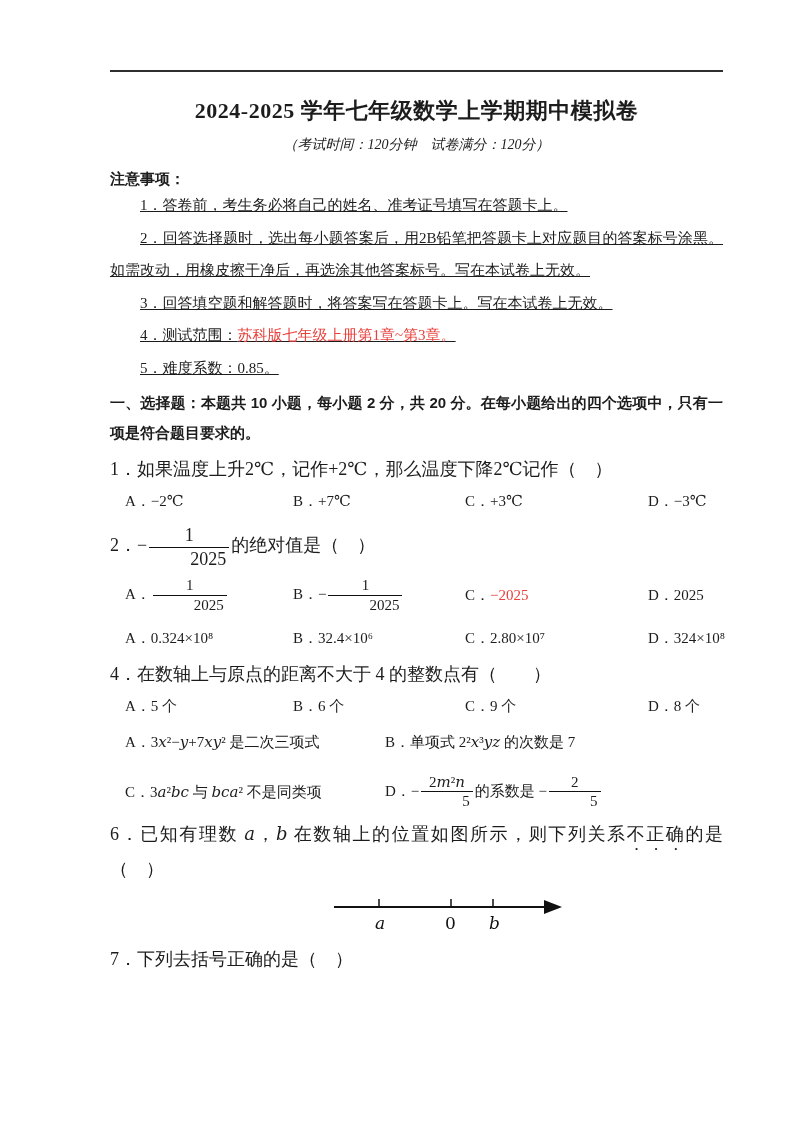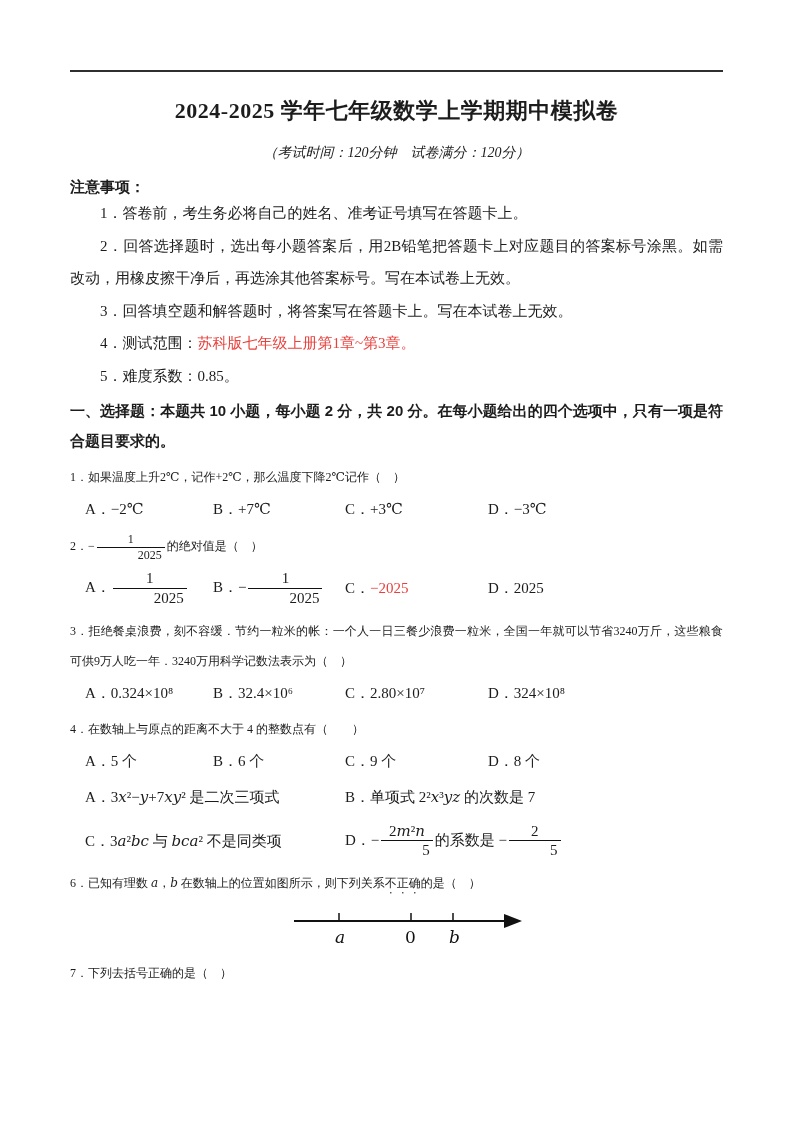--- a/index.html
+++ b/index.html
@@ -6,77 +6,79 @@
   html, body { background: #ffffff; }
   .page {
     position: relative;
     width: 793px;
     height: 1122px;
     margin: 0 auto;
     background: #ffffff;
     overflow: hidden;
     font-family: "Liberation Serif", "DejaVu Serif", serif;
     color: #1c1c1c;
+    padding-left: 40px;
   }
   .content { padding: 0 70px; }
   .top-rule {
     margin: 70px 70px 0 70px;
     border-top: 2px solid #2f2f2f;
     height: 0;
   }
   .title {
     margin-top: 24px;
     text-align: center;
     font-size: 22px;
     font-weight: bold;
     letter-spacing: 0.5px;
   }
   .subtitle {
-    margin-top: 18px;
+    margin-top: 10px;
     text-align: center;
     font-size: 14px;
     font-style: italic;
   }
   .notice-heading {
     margin-top: 16px;
     font-size: 15px;
     font-weight: bold;
     font-family: "Liberation Sans", "DejaVu Sans", sans-serif;
   }
   p.note {
     font-size: 15px;
     line-height: 32.5px;
     text-align: justify;
     text-indent: 2em;
+    text-decoration: underline;
   }
   .red { color: var(--red, #e8413c); }
   .section-heading {
     margin-top: 4px;
     font-size: 15px;
     font-weight: bold;
     line-height: 30px;
     text-align: justify;
     font-family: "Liberation Sans", "DejaVu Sans", sans-serif;
   }
   .q { margin-top: 6px; }
   .q-stem {
-    font-size: 12px;
+    font-size: 18px;
     line-height: 30px;
     text-align: justify;
   }
   .opts {
     display: grid;
     padding-left: 15px;
     font-size: 15px;
     line-height: 30px;
     align-items: center;
     margin-top: 2px;
   }
-  .opts4 { grid-template-columns: 128px 132px 143px 1fr; }
-  .opts2 { grid-template-columns: 260px 1fr; row-gap: 8px; }
+  .opts4 { grid-template-columns: 128px 132px 143px 1fr; gap: 40px; }
+  .opts2 { grid-template-columns: 260px 1fr; row-gap: 14px; }
   .opt { white-space: nowrap; }
   i, .q-stem i, .opt i {
     font-family: "DejaVu Serif", serif;
     font-style: italic;
   }
   .frac {
     display: inline-block;
     vertical-align: middle;
     text-align: center;
     line-height: 1.25;
@@ -134,21 +136,20 @@
       <div class="q-stem">2．−<span class="frac"><span class="fnum">1</span><span class="fden">2025</span></span>的绝对值是（　）</div>
       <div class="opts opts4">
         <span class="opt">A．<span class="frac"><span class="fnum">1</span><span class="fden">2025</span></span></span>
         <span class="opt">B．−<span class="frac"><span class="fnum">1</span><span class="fden">2025</span></span></span>
         <span class="opt">C．<span class="red">−2025</span></span>
         <span class="opt">D．2025</span>
       </div>
     </div>
 
     <div class="q">
-      <div class="q-stem">3．拒绝餐桌浪费，刻不容缓．节约一粒米的帐：一个人一日三餐少浪费一粒米，全国一年就可以节省3240万斤，这些粮食可供9万人吃一年．3240万用科学记数法表示为（　）</div>
       <div class="opts opts4">
         <span class="opt">A．0.324×10⁸</span>
         <span class="opt">B．32.4×10⁶</span>
         <span class="opt">C．2.80×10⁷</span>
         <span class="opt">D．324×10⁸</span>
       </div>
     </div>
 
     <div class="q">
       <div class="q-stem">4．在数轴上与原点的距离不大于 4 的整数点有（　　）</div>

